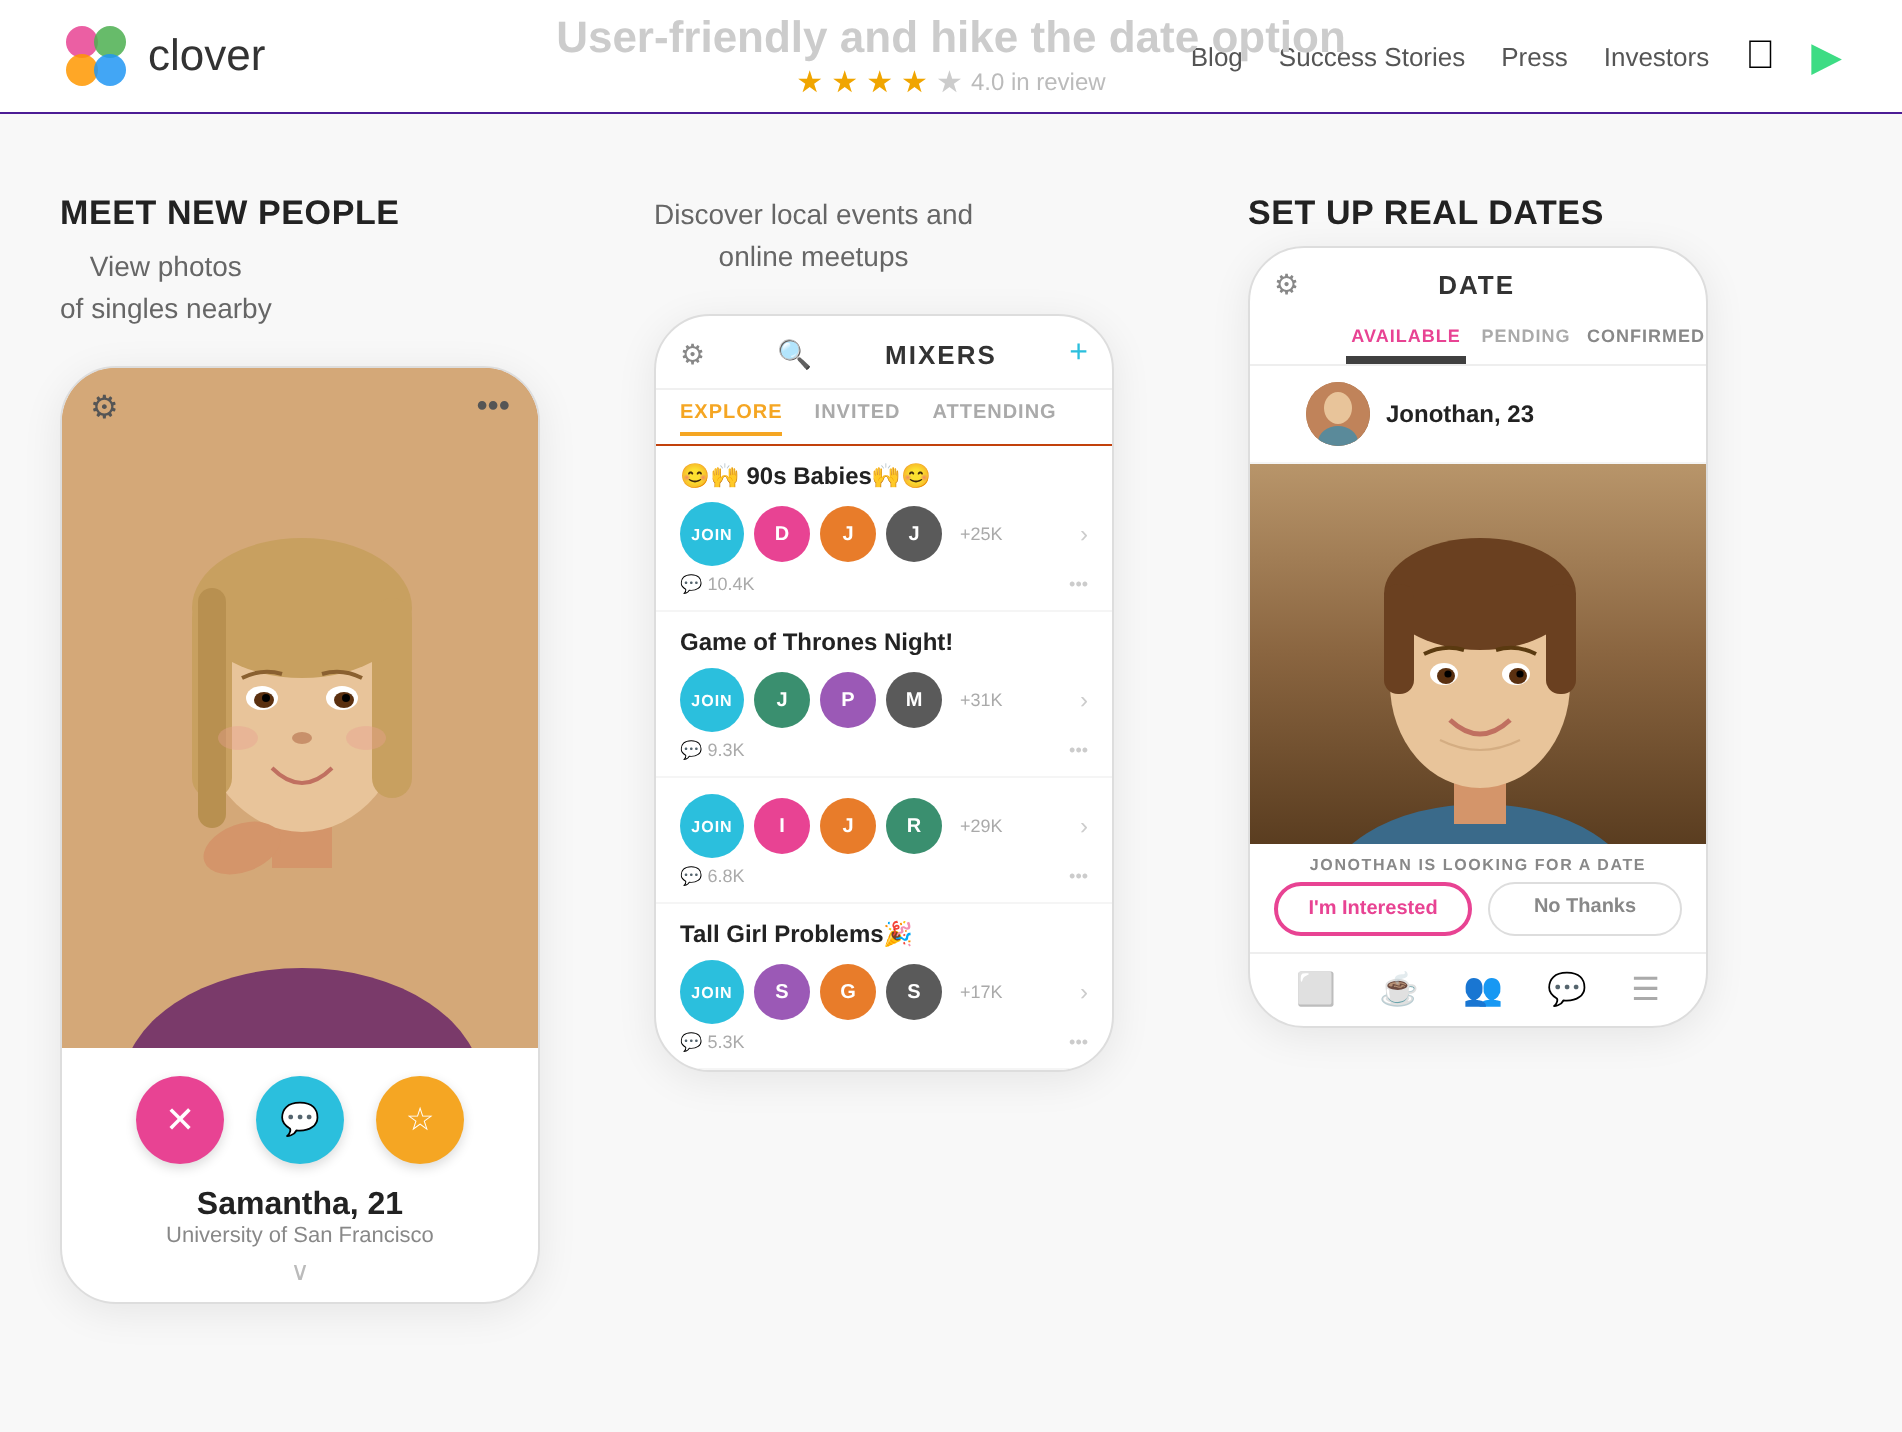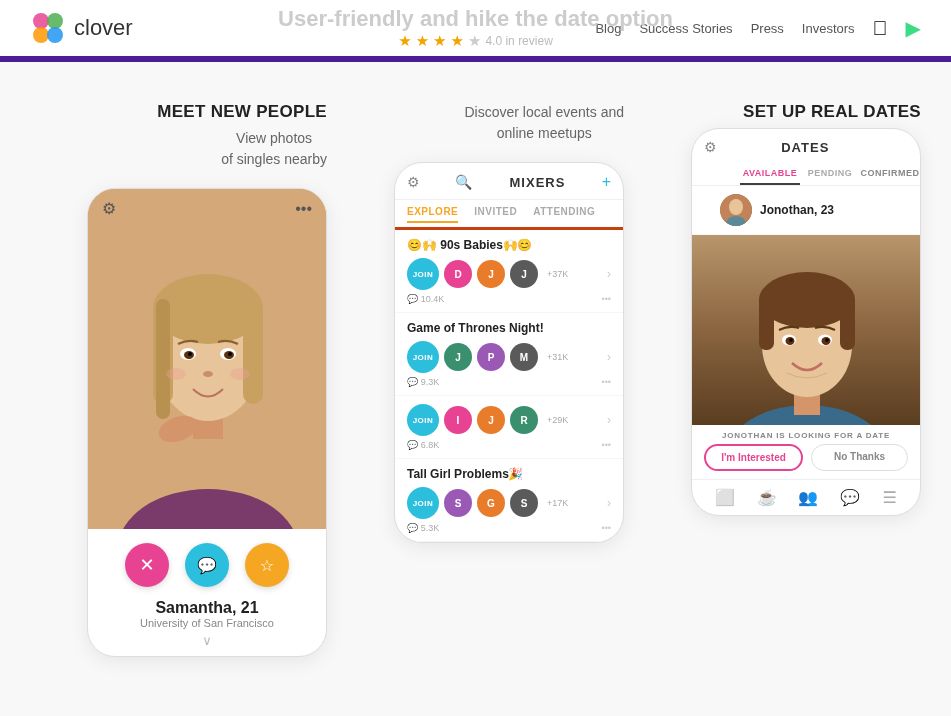--- a/index.html
+++ b/index.html
@@ -11,21 +11,21 @@
       overflow-x: hidden;
     }
 
     
     .header {
       background: #fff;
       display: flex;
       align-items: center;
       justify-content: space-between;
       padding: 10px 30px;
-      border-bottom: 6px solid #4c1d95;
+      border-bottom: 1px solid #4c1d95;
       position: relative;
     }
     .logo {
       display: flex;
       align-items: center;
       gap: 8px;
     }
     .logo-icon {
       width: 36px;
       height: 36px;
@@ -80,21 +80,21 @@
       display: flex;
       gap: 0;
       justify-content: center;
     }
 
     
     .col {
       flex: 1;
       display: flex;
       flex-direction: column;
-      align-items: flex-end;
+      align-items: flex-start;
       max-width: 300px;
     }
 
     .col-title {
       font-size: 17px;
       font-weight: 800;
       color: #222;
       text-align: center;
       letter-spacing: 0.3px;
       margin-bottom: 6px;
@@ -193,21 +193,21 @@
     .mixers-title {
       font-size: 13px;
       font-weight: 700;
       color: #333;
       letter-spacing: 1px;
     }
     .mixers-tabs {
       display: flex;
       gap: 0;
       padding: 6px 12px 4px;
-      border-bottom: 3px solid #c2410c;
+      border-bottom: 1px solid #c2410c;
     }
     .mixer-tab {
       font-size: 10px;
       font-weight: 700;
       color: #aaa;
       margin-right: 16px;
       padding-bottom: 4px;
       cursor: pointer;
       letter-spacing: 0.5px;
     }
@@ -310,21 +310,21 @@
       text-align: center;
       font-size: 9px;
       font-weight: 700;
       color: #aaa;
       padding: 5px 0;
       cursor: pointer;
       letter-spacing: 0.5px;
     }
     .dates-tab.active {
       color: #e84393;
-      border-bottom: 2px solid #404040;
+      border-bottom: 4px solid #404040;
       margin-left: 48px;
     }
     .dates-tab.confirmed {
       color: #888;
     }
     .date-profile-row {
       display: flex;
       align-items: center;
       padding: 8px 28px;
       gap: 8px;
@@ -542,21 +542,21 @@
       </div>
 
       <div class="mixer-item">
         <div class="mixer-item-title">😊🙌 90s Babies🙌😊</div>
         <div class="mixer-row-inner">
           <div class="mixer-avatars">
             <button class="join-btn">JOIN</button>
             <div class="avatar-circle avatar-a">D</div>
             <div class="avatar-circle avatar-b">J</div>
             <div class="avatar-circle avatar-c">J</div>
-            <span class="count-badge">+37K</span>
+            <span class="count-badge">+25K</span>
           </div>
           <span class="chevron-right">›</span>
         </div>
         <div class="mixer-meta">
           <span class="mixer-count">💬 10.4K</span>
           <span style="font-size:9px;color:#ccc;margin-left:auto">•••</span>
         </div>
       </div>
 
       <div class="mixer-item">
@@ -614,21 +614,21 @@
     </div>
   </div>
 
   <div class="col">
     <div class="col-title">SET UP REAL DATES</div>
 
     <div class="phone-frame2">
 
       <div class="dates-topbar">
         <span style="font-size:14px;color:#888;">⚙</span>
-        <span class="dates-title">DATES</span>
+        <span class="dates-title">DATE</span>
         <span style="width:14px"></span>
       </div>
 
       <div class="dates-tabs">
         <div class="dates-tab active">AVAILABLE</div>
         <div class="dates-tab">PENDING</div>
         <div class="dates-tab confirmed">CONFIRMED</div>
       </div>
 
       <div class="date-profile-row">

